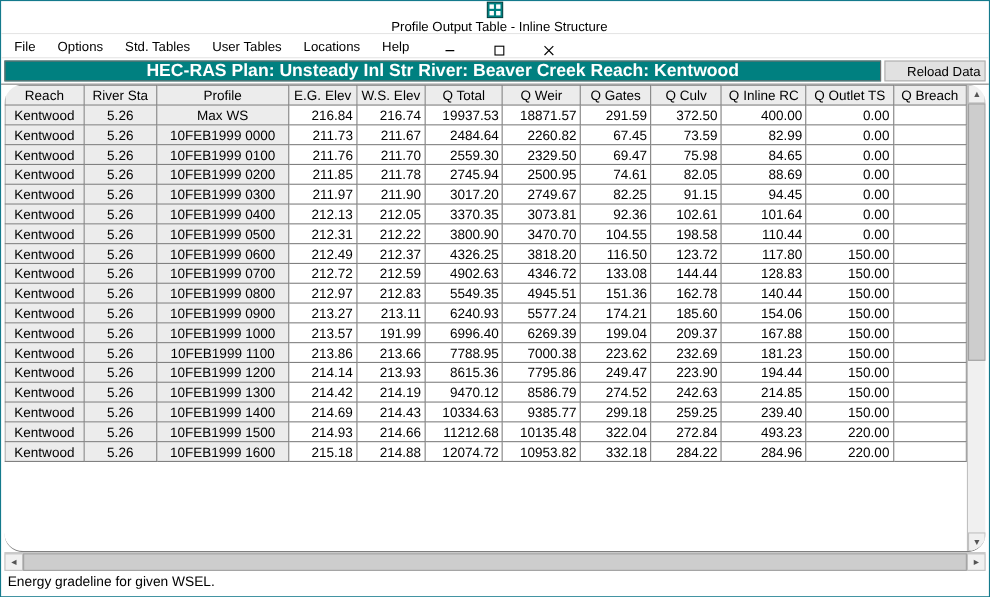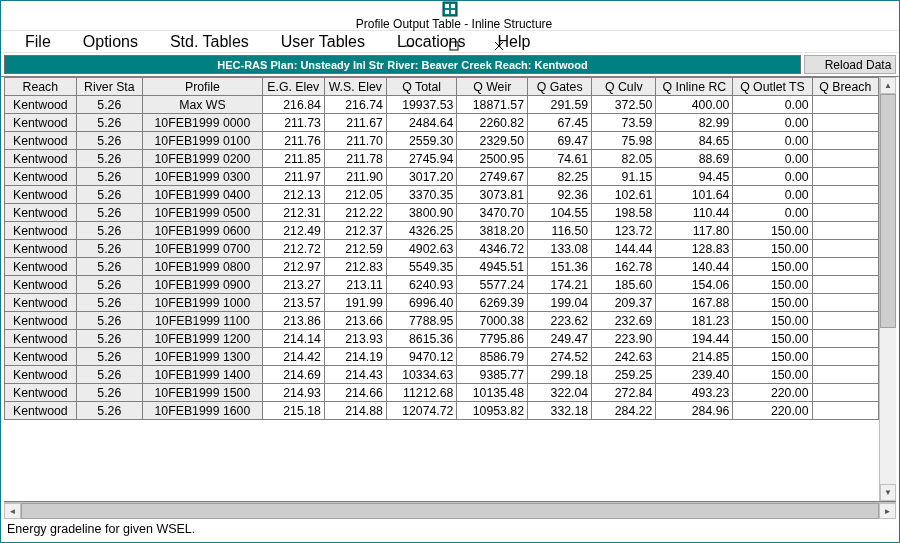--- a/index.html
+++ b/index.html
@@ -38,55 +38,55 @@
   }
   .menubar {
     height: 22px;
     display: flex; align-items: center;
     padding: 0 4px;
     gap: 4px;
     border-bottom: 1px solid #e5e5e5;
   }
   .menubar .menu-item {
     padding: 2px 8px;
-    font-size: 16px;
+    font-size: 12px;
     cursor: default;
-    margin-left: 12px;
   }
   .infobar {
     height: 24px;
     display: flex; align-items: stretch;
     border-bottom: 1px solid #808080;
     padding: 2px 3px;
     gap: 3px;
   }
   .infobar .info-label {
     flex: 1;
     background: #008080;
     color: #fff;
     font-weight: bold;
-    font-size: 11px;
+    font-size: 16px;
     display: flex; align-items: center; justify-content: center;
     border: 1px solid #707070;
   }
   .infobar .reload-btn {
     width: 92px;
     background: #e1e1e1;
     border: 1px solid #adadad;
     display: flex; align-items: center; justify-content: center;
     font-size: 12px;
     cursor: default;
     padding-left: 16px;
   }
   .table-area {
     flex: 1;
     display: flex;
     overflow: hidden;
     border-bottom: 1px solid #808080;
     margin: 0 3px;
+    border-radius: 17px;
   }
   .grid {
     flex: 1;
     overflow: hidden;
   }
   .grid table {
     border-collapse: collapse;
     width: 100%;
     table-layout: fixed;
   }

